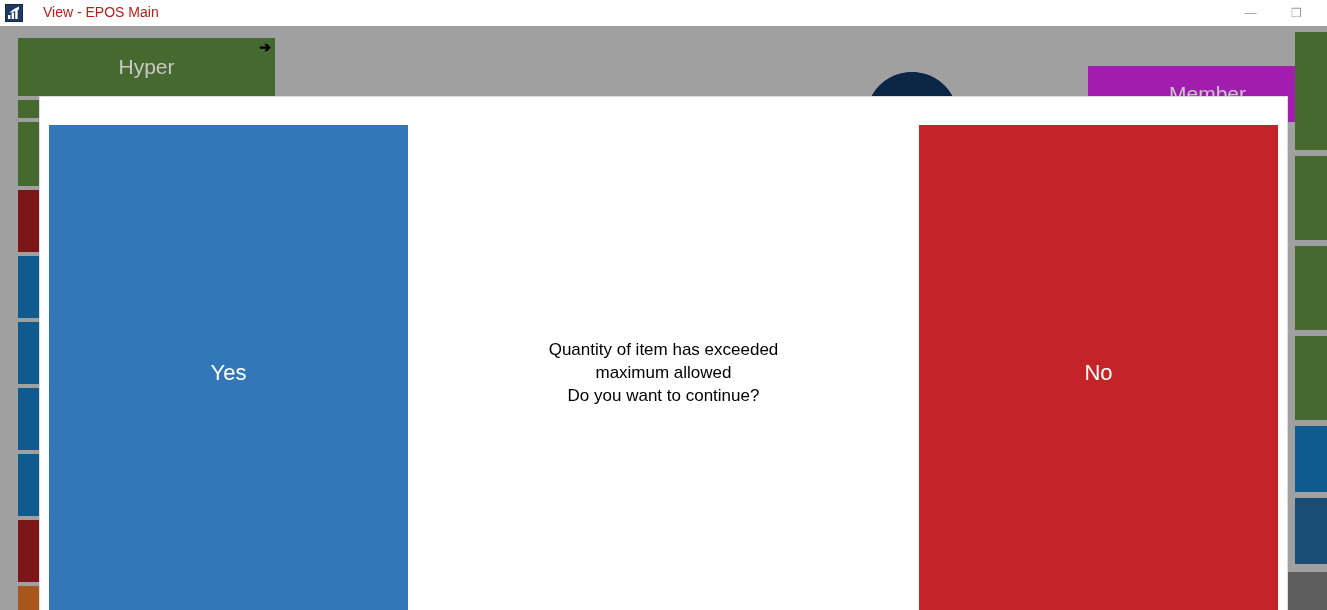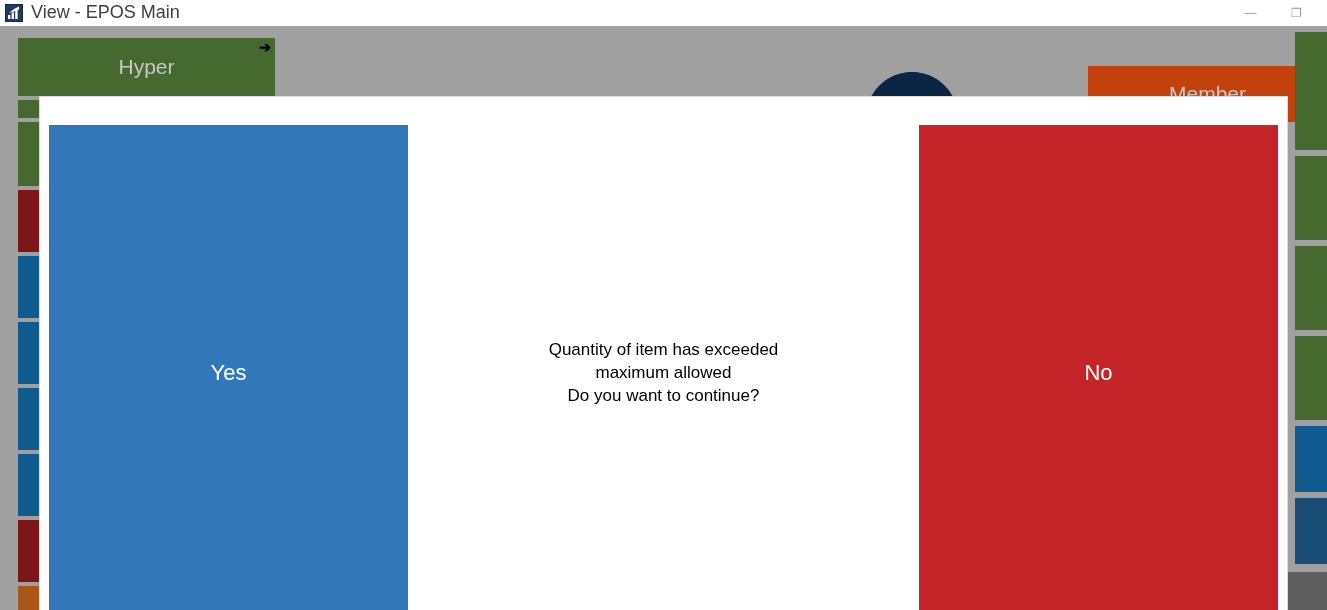--- a/index.html
+++ b/index.html
@@ -26,23 +26,23 @@
     position: absolute;
     left: 5px; top: 4px;
     width: 18px; height: 18px;
     background: #1f3864;
     border: 1px solid #16294a;
     box-sizing: border-box;
   }
   #app-icon svg { display: block; }
   #titlebar-text {
     position: absolute;
-    left: 31px; top: 4px;
-    font-size: 18px;
-    color: #404040;
+    left: 43px; top: 4px;
+    font-size: 14px;
+    color: #b91c1c;
     line-height: 17px;
     white-space: nowrap;
   }
   .wbtn {
     position: absolute;
     top: 0;
     width: 45px; height: 26px;
   }
   #btn-min { left: 1228px; }
   #btn-restore { left: 1274px; }
@@ -149,21 +149,21 @@
     left: 960px; top: 101px;
     width: 130px; height: 2px;
     background: #c0392b;
   }
 
   
   #member-button {
     position: absolute;
     left: 1088px; top: 40px;
     width: 239px; height: 56px;
-    background: #c2410c;
+    background: #a21caf;
     color: #c8c8c8;
     font-size: 21px;
     display: flex;
     align-items: center;
     justify-content: center;
   }
 
   
   #sidebar-left {
     position: absolute;

